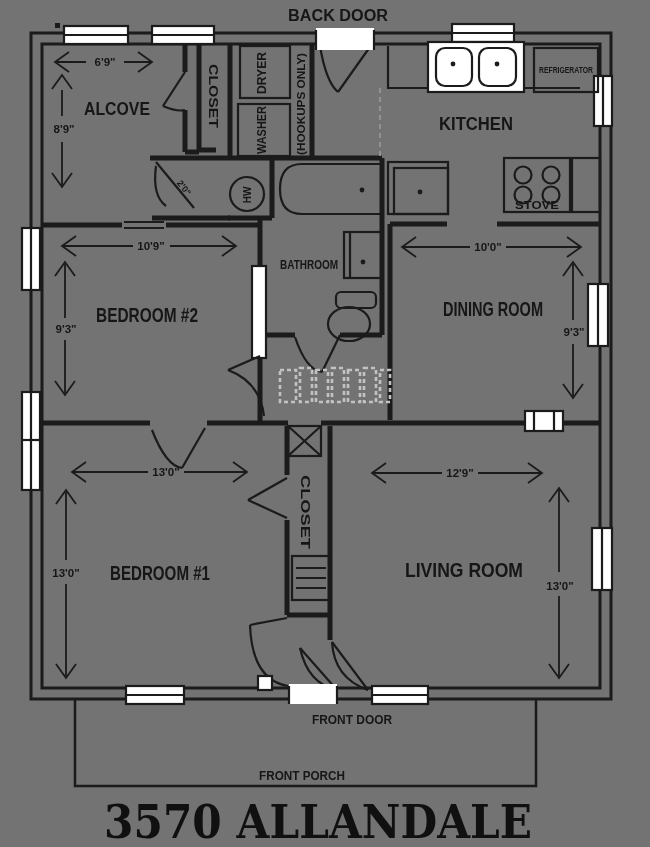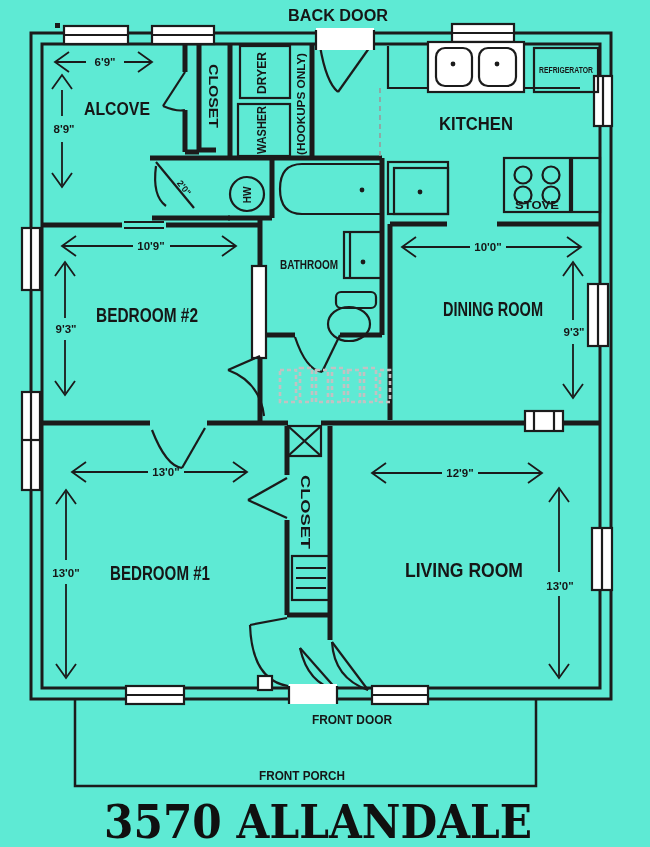--- a/index.html
+++ b/index.html
@@ -1,16 +1,16 @@
 <!DOCTYPE html>
 <html><head>
 <meta charset="utf-8">
 <style>
   html,body{margin:0;padding:0;background:#ffffff;}
-  .page{position:relative;width:650px;height:847px;background:#5eead4;overflow:hidden;}
+  .page{position:relative;width:650px;height:847px;background:#737373;overflow:hidden;}
   svg{display:block;}
   text{font-family:"Liberation Sans",sans-serif;fill:#161616;}
   .room{font-weight:700;}
   .dim{font-weight:700;font-size:11.5px;}
   .small-lab{font-weight:700;}
   .title{font-family:"DejaVu Serif",serif;font-weight:700;font-size:46px;fill:#101010;}
   .wall{stroke:#1b1b1b;fill:none;}
   .fix{stroke:#1b1b1b;fill:none;stroke-width:2.2;}
   .fixw{stroke:#1b1b1b;fill:#ffffff;stroke-width:2.2;}
   .arrow{stroke:#1b1b1b;fill:none;stroke-width:1.8;}

